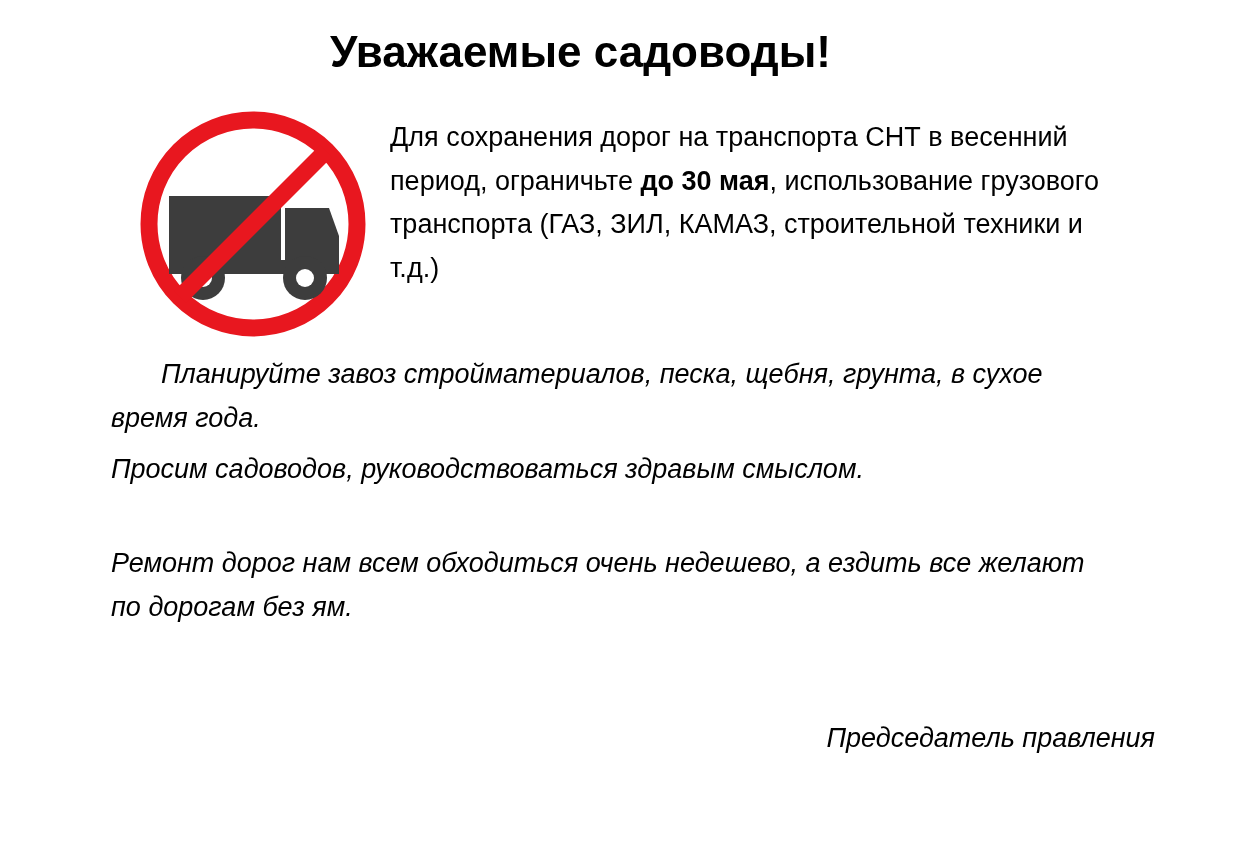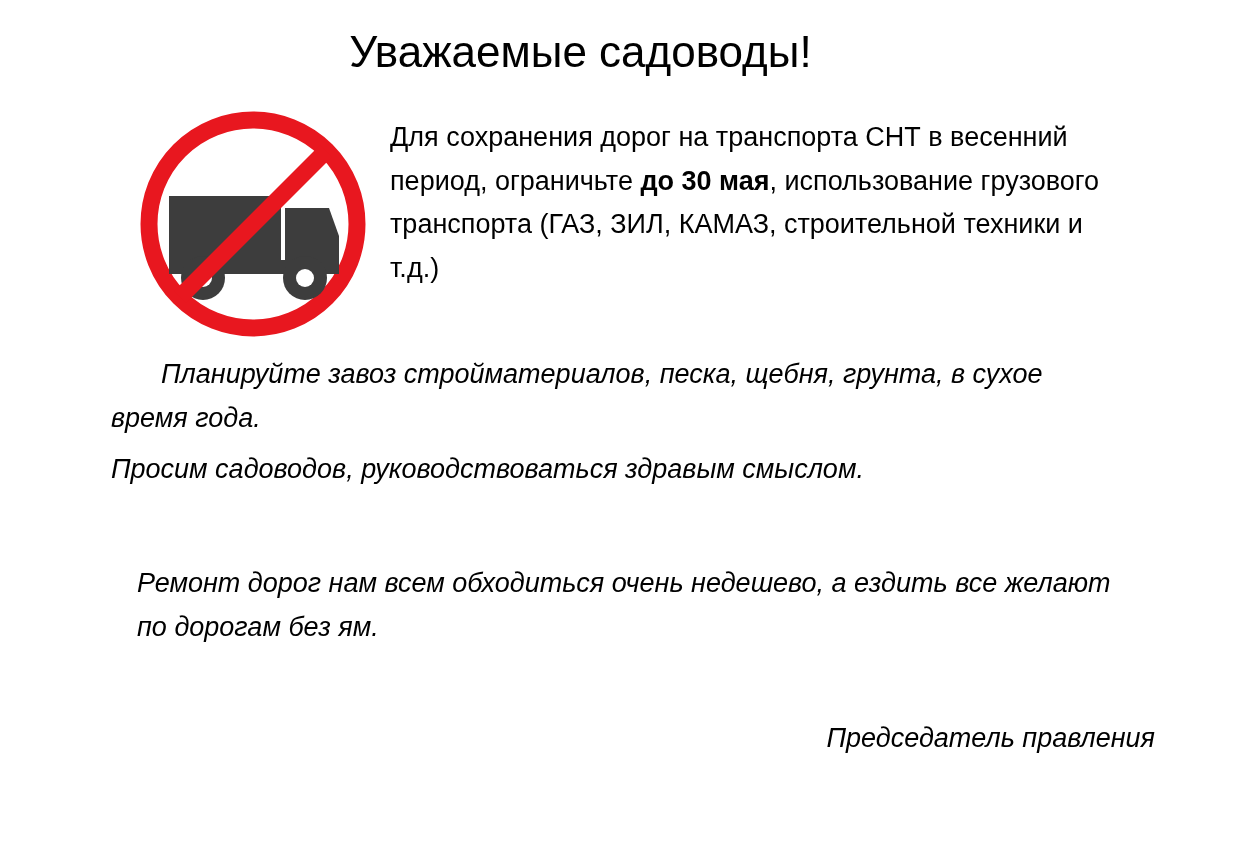--- a/index.html
+++ b/index.html
@@ -23,21 +23,21 @@
   }
 
   
   .title {
     position: absolute;
     left: 0;
     top: 28px;
     width: 1101px;
     text-align: center;
     font-size: 44px;
-    font-weight: normal;
+    font-weight: bold;
     letter-spacing: 0px;
     line-height: 1.1;
   }
   .title-inner {
     display: inline-block;
     padding-left: 60px;
   }
 
   
   .sign-wrap {
@@ -71,21 +71,21 @@
     left: 111px;
     width: 1010px;
     font-size: 27px;
     line-height: 1.62;
     text-align: left;
     font-style: italic;
   }
   .p2 { top: 353px; }
   .p2 .indent { display: inline-block; width: 50px; }
   .p3 { top: 448px; }
-  .p4 { top: 562px; margin-left: 26px; }
+  .p4 { top: 542px; }
 
   .signature {
     position: absolute;
     right: 86px;
     top: 723px;
     font-size: 27px;
     font-style: italic;
     text-align: right;
     white-space: nowrap;
   }

